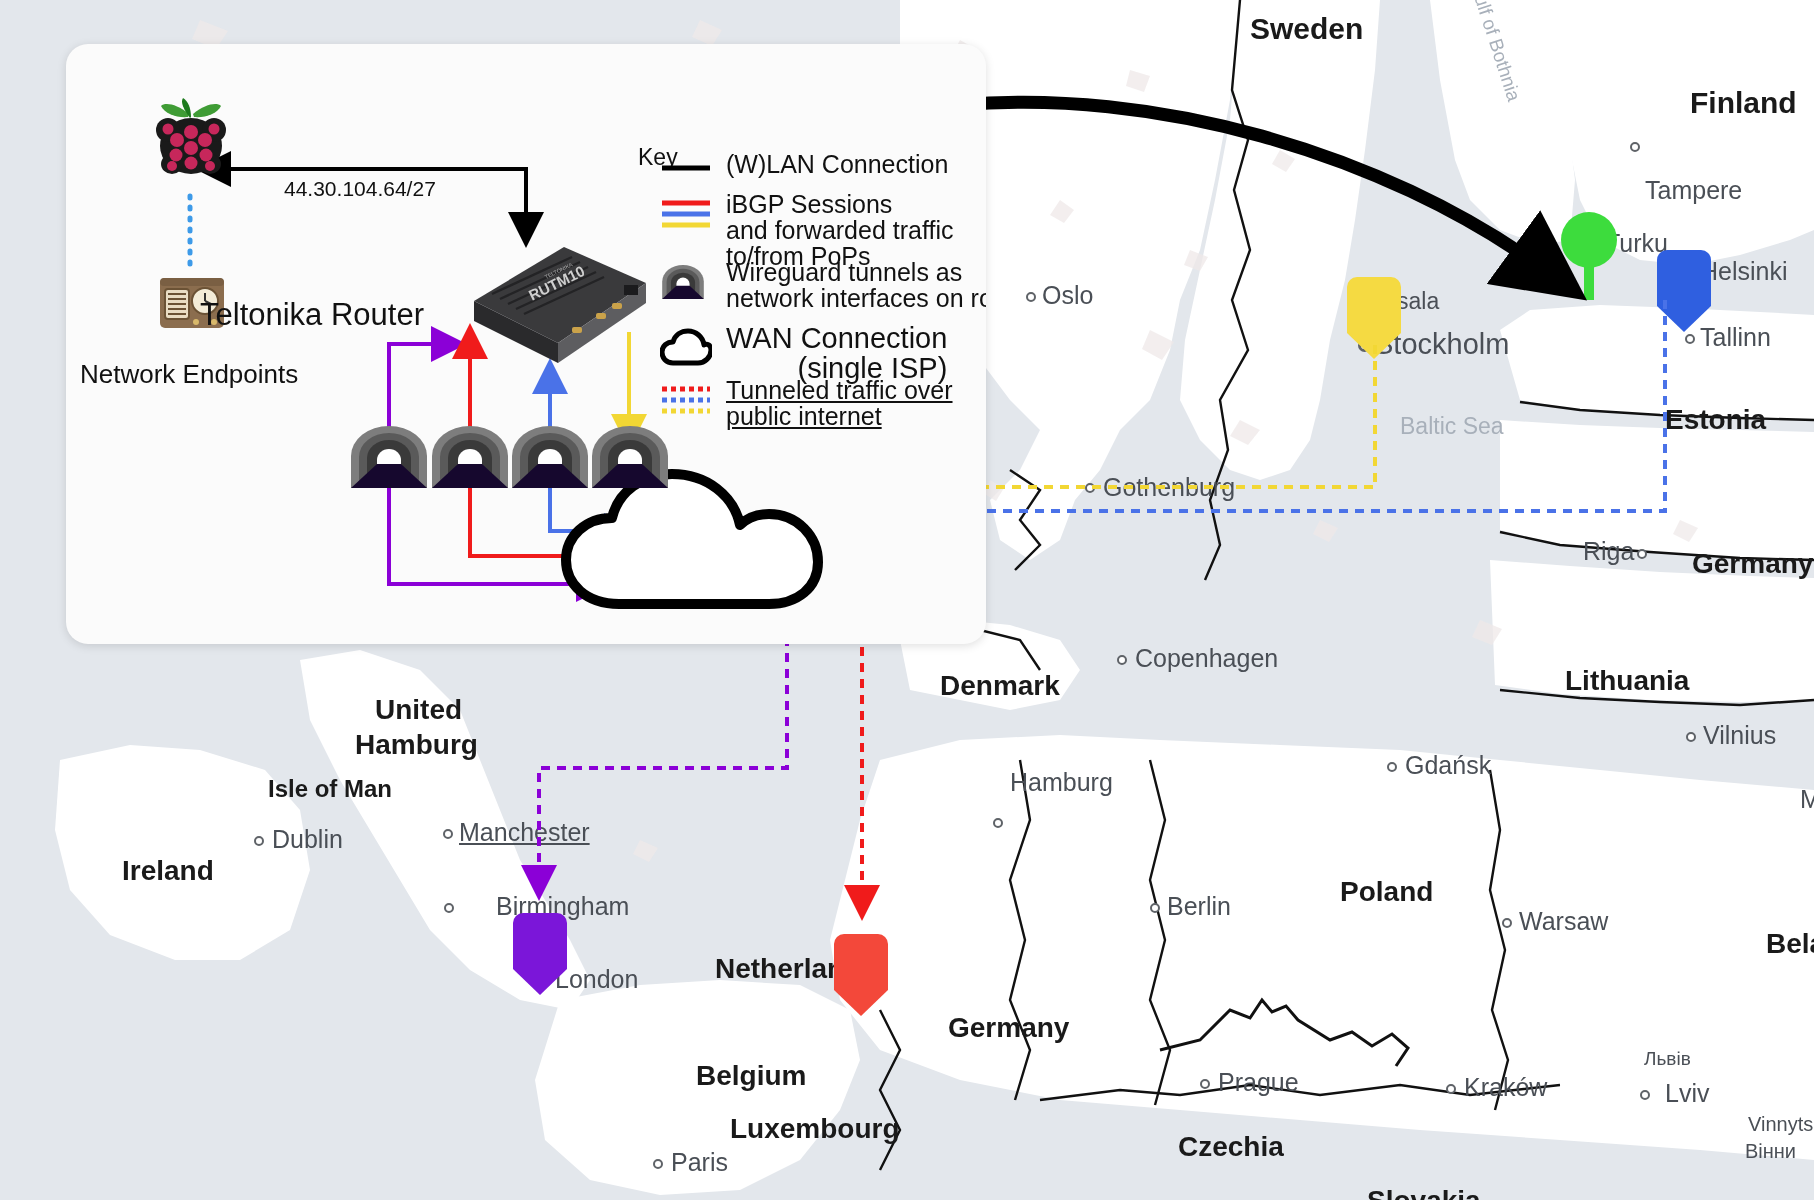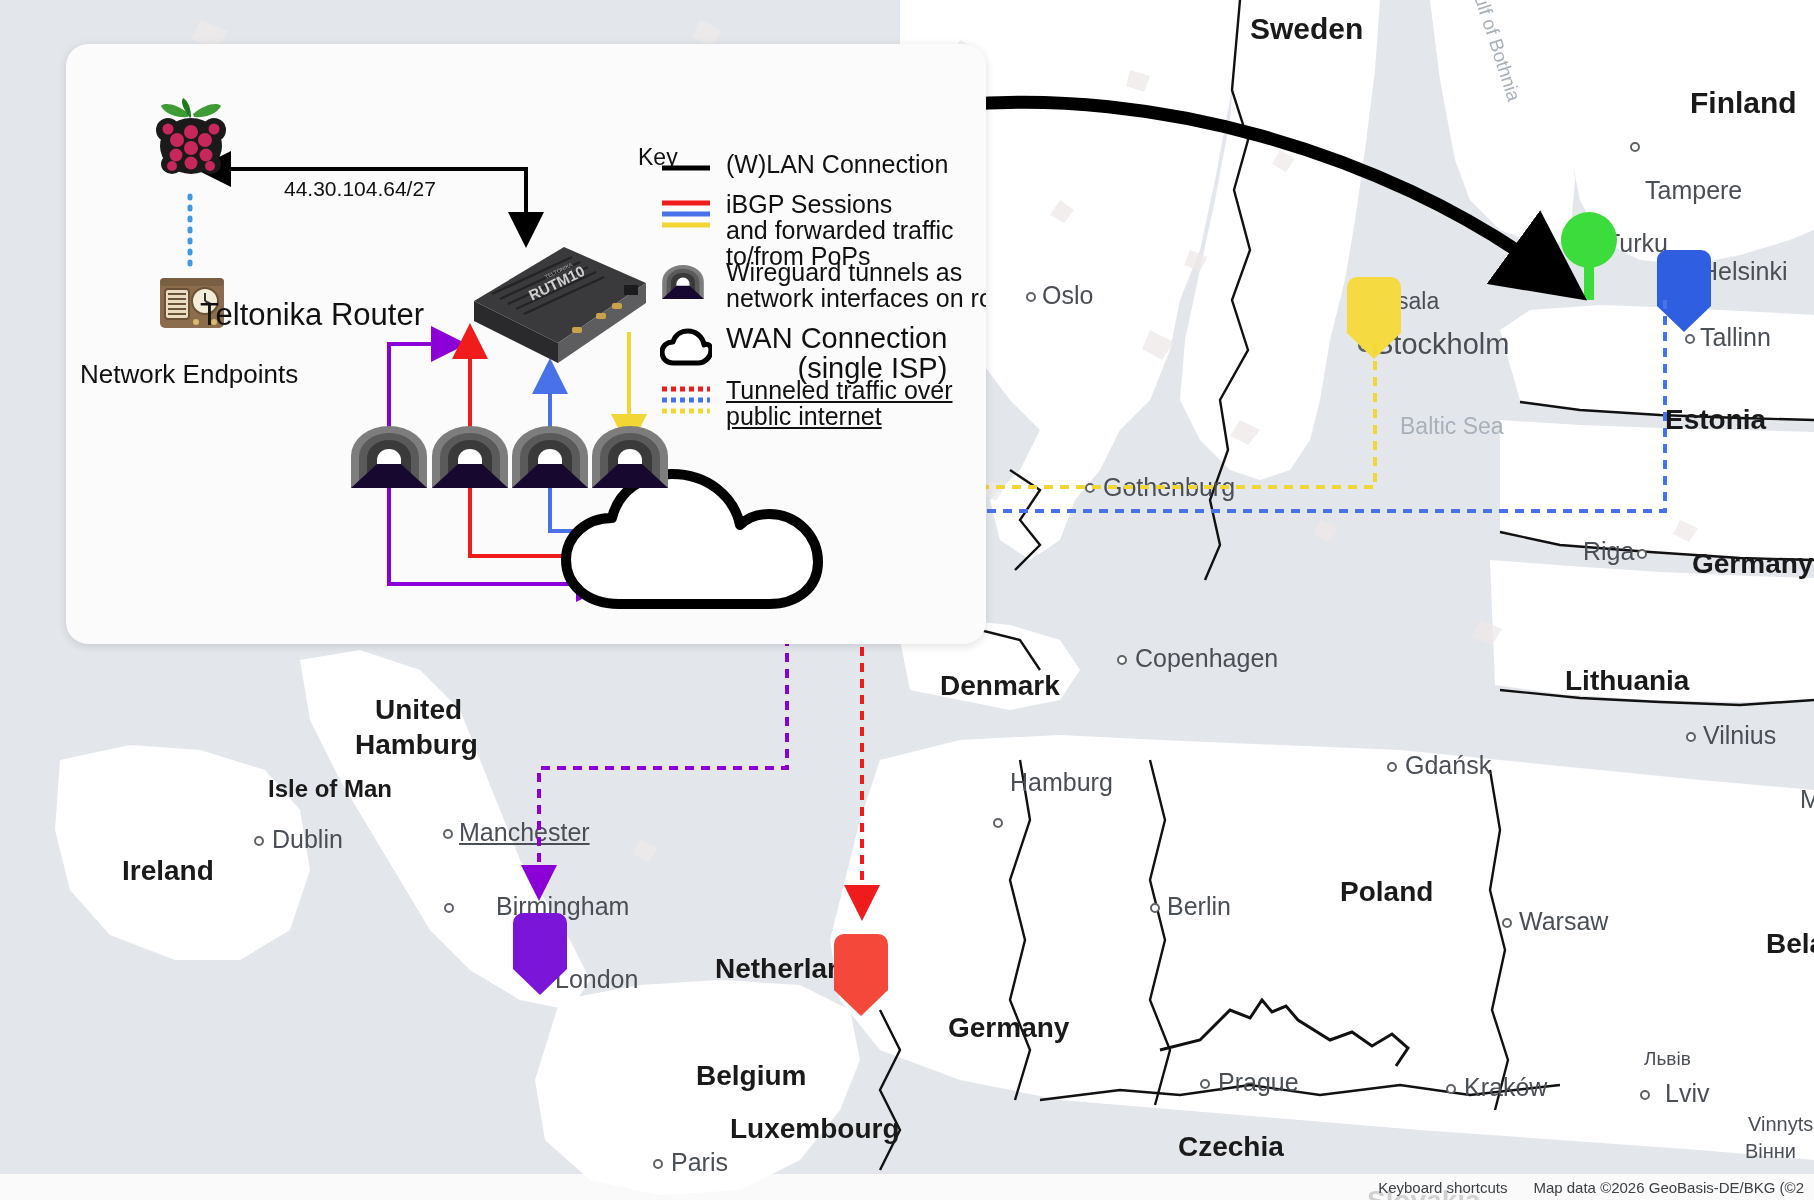--- a/index.html
+++ b/index.html
@@ -469,18 +469,14 @@
               </svg></div>
             <div style="position: absolute; left: 660px; top: 334px; font-size: 25px; line-height: 1.03; color: rgb(17, 17, 17); white-space: nowrap; text-decoration: underline;">
               <div>Tunneled traffic over</div>
               <div>public internet</div>
             </div>
           </div>
         </div>
     </div>
   </div>
 
-  <div id="attrib">
-    <span class="seg ks">Keyboard shortcuts</span>
-    <span class="seg">Map data ©2026 GeoBasis-DE/BKG (©2</span>
-  </div>
 
 </div>
 
 </body></html>

